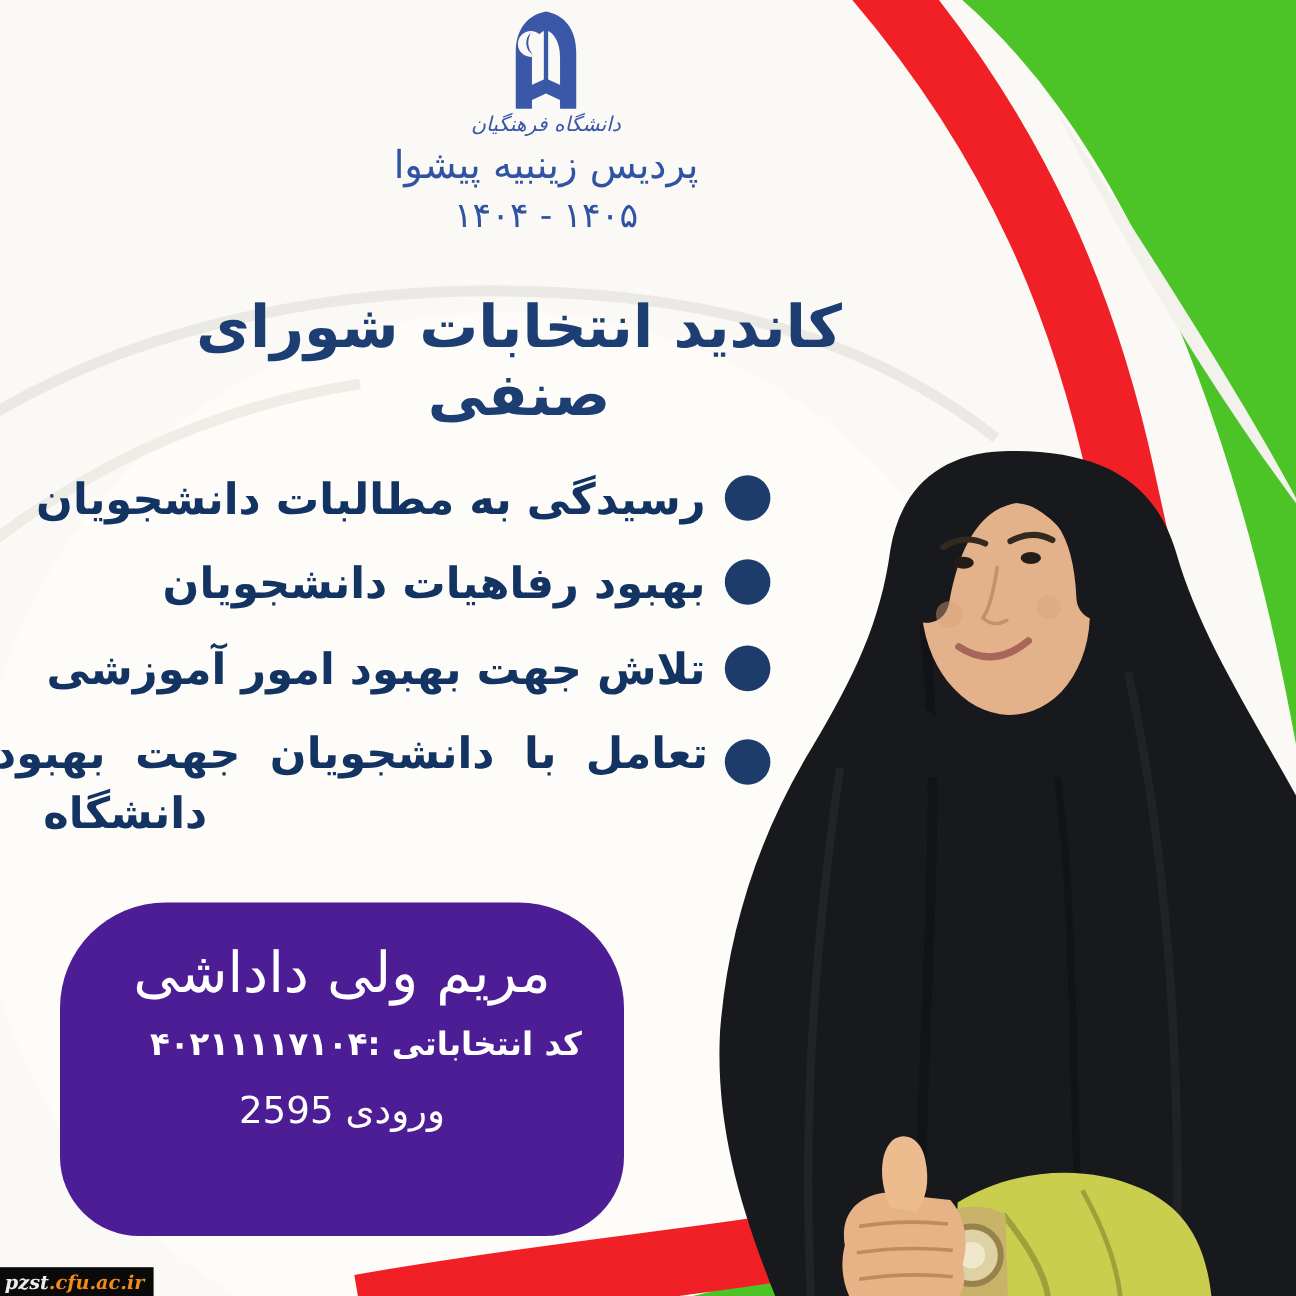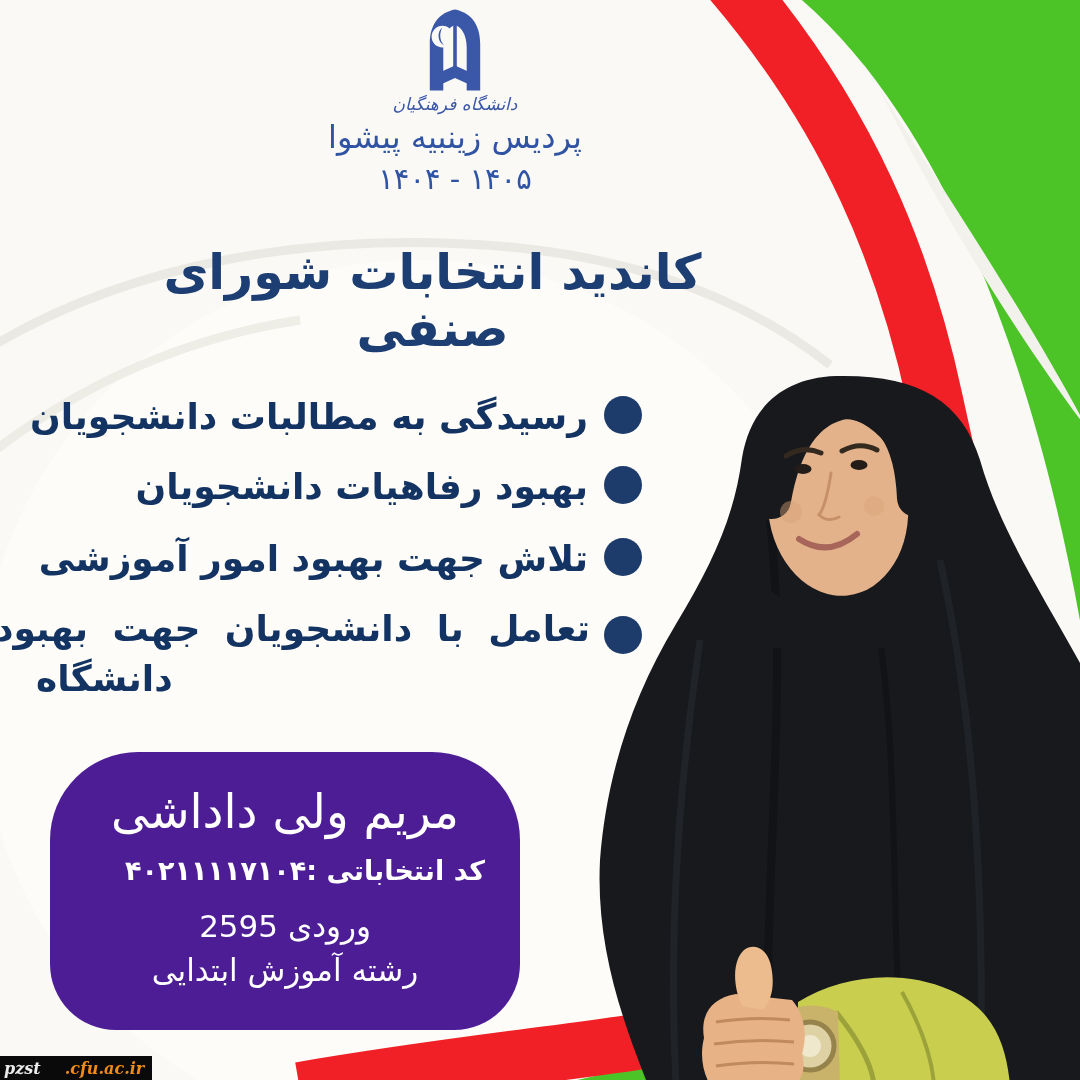--- a/index.html
+++ b/index.html
@@ -37,21 +37,21 @@
               background:#4c1d95; border-radius:88px 88px 66px 66px; color:#ffffff;
               text-align:center; direction:rtl; }
   .name  { font-size:47px; padding-top:32px; }
   .code  { font-size:27px; font-weight:bold; margin-top:16px;margin-left:40px; }
   .entry { font-size:31px; margin-top:22px; }
   .major { font-size:31px; margin-top:8px; }
 
   .watermark { position:absolute; left:0; top:1056px; height:24px; background:#0a0a0a;
                display:flex; align-items:center; padding:0 8px 0 4px;
                font-family:"DejaVu Serif", serif; font-style:italic; font-weight:bold;
-               font-size:16px;gap:24px; }
+               font-size:16px; }
   .wm-prefix { color:#ececec; }
   .wm-suffix { color:#f08a18; }
 </style>
 </head>
 <body>
 
 <div id="canvas">
 
   <svg class="bg-art" viewBox="0 0 1080 1080">
     <rect width="1080" height="1080" fill="#faf9f5"></rect>
@@ -132,21 +132,20 @@
     <span>تلاش جهت بهبود امور آموزشی</span>
   </div>
   <div class="goal4-dot"></div>
   <div class="goal4-l1">تعامل با دانشجویان جهت بهبود وضعیت</div>
   <div class="goal4-l2">دانشگاه</div>
 
   <div class="info-box">
     <div class="name">مریم ولی داداشی</div>
     <div class="code">کد انتخاباتی :۴۰۲۱۱۱۱۷۱۰۴</div>
     <div class="entry">ورودی 2595</div>
-    <div class="major">رشته آموزش ابتدایی</div>
   </div>
 
   <div class="watermark">
     <span class="wm-prefix">pzst</span>
       <span class="wm-suffix">.cfu.ac.ir</span>
   </div>
 
 </div>
 
 </body></html>

